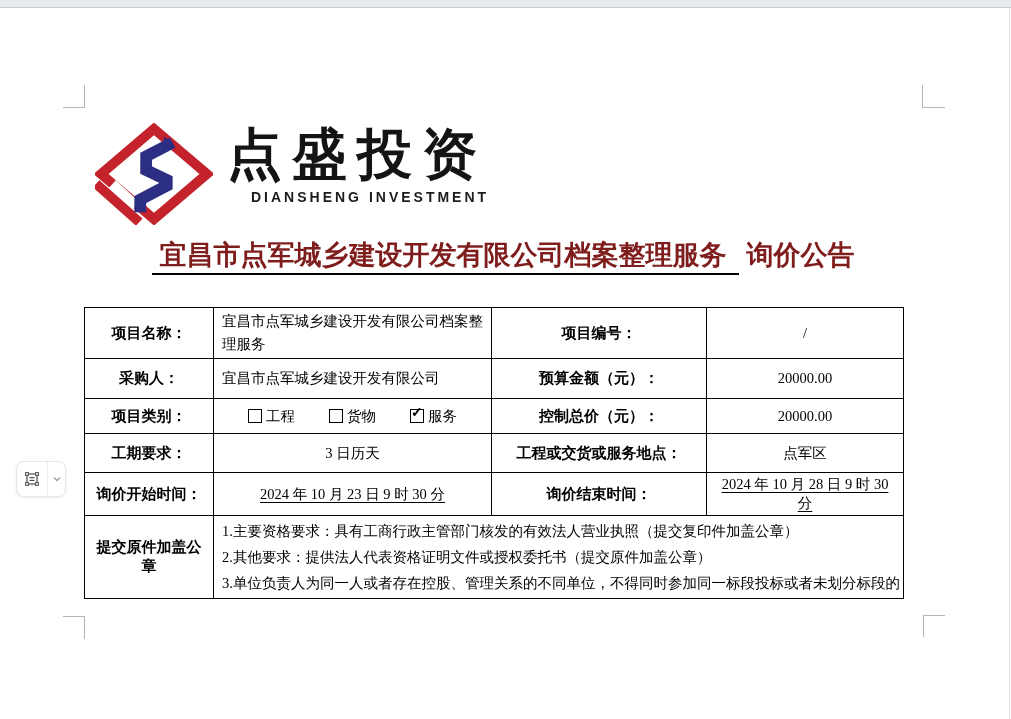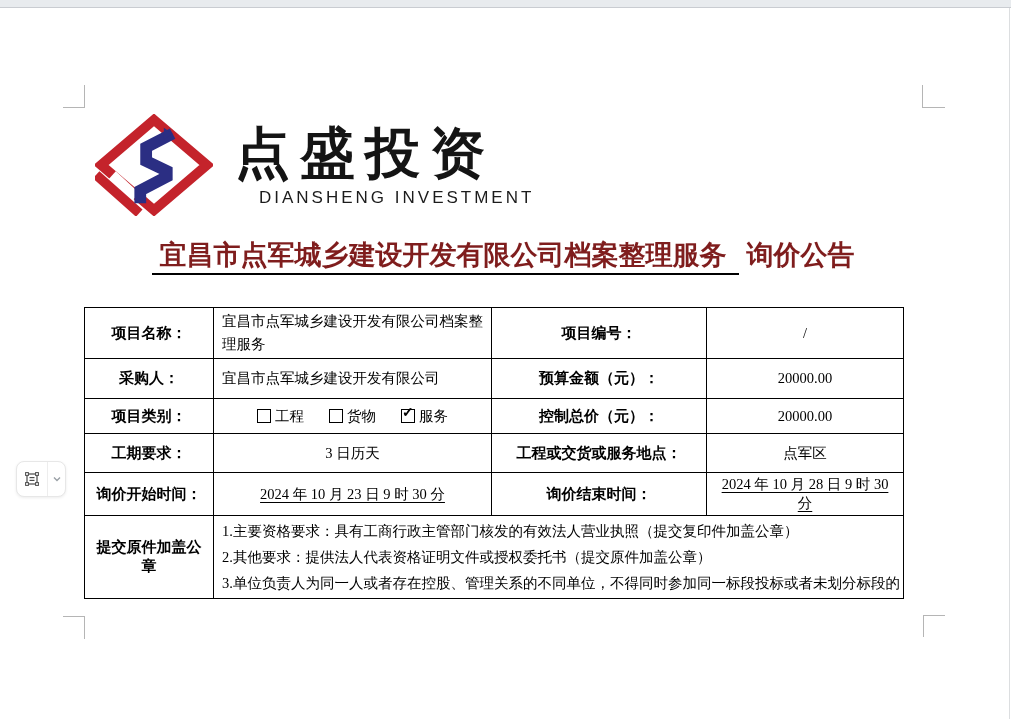--- a/index.html
+++ b/index.html
@@ -7,43 +7,43 @@
   .screen{position:relative;width:1011px;height:719px;background:#ffffff;overflow:hidden;}
 
   
   .topband{position:absolute;left:0;top:0;width:1011px;height:7px;background:#e8ebee;border-bottom:1px solid #c9ccd1;}
   .right-edge{position:absolute;top:8px;right:1px;width:1px;height:711px;background:#dcdee0;}
 
   
   .mark{position:absolute;background:#b5b5b5;}
 
   
-  .logo{position:absolute;left:95px;top:114px;display:flex;align-items:center;gap:8px;}
+  .logo{position:absolute;left:95px;top:123px;display:flex;align-items:flex-start;}
   .logo-text{margin-left:14px;width:280px;}
   .brand-cn{font-family:"Liberation Sans","DejaVu Sans",sans-serif;font-weight:900;font-size:55px;letter-spacing:10px;color:#141414;line-height:62px;white-space:nowrap;}
   .brand-en-row{display:flex;align-items:center;margin-top:4px;}
   .brand-en-row .rule{flex:1;height:3px;background:#1c1c1c;}
-  .brand-en{font-family:"Liberation Sans","DejaVu Sans",sans-serif;font-weight:normal;font-size:17px;letter-spacing:3px;color:#1c1c1c;margin:0 24px;white-space:nowrap;}
+  .brand-en{font-family:"Liberation Sans","DejaVu Sans",sans-serif;font-weight:bold;font-size:14px;letter-spacing:3px;color:#1c1c1c;margin:0 24px;white-space:nowrap;}
 
   
   .doc-title{position:absolute;left:84px;top:237px;width:838px;text-align:center;font-weight:bold;font-size:27px;color:#7f1d1d;white-space:nowrap;}
   .doc-title .u-part{border-bottom:2px solid #000;padding:0 12px 3px 8px;}
   .doc-title .suffix{margin-left:8px;}
 
   
   table.main{position:absolute;left:84px;top:307px;width:819px;border-collapse:collapse;table-layout:fixed;}
   table.main td{border:1.6px solid #000;padding:2px 8px;overflow:hidden;}
   .r1{height:50px}.r2{height:40px}.r3{height:35px}.r4{height:37px}.r5{height:39px}.r6{height:30px}.r7{height:77px}
   td.lbl{font-family:"Liberation Sans","DejaVu Sans",sans-serif;font-weight:bold;font-size:15px;text-align:center;color:#000;}
   td.val{font-size:14.5px;text-align:center;color:#000;}
   td.val-left{font-size:14.5px;text-align:left;color:#000;line-height:23px;}
   .u{text-decoration:underline;text-underline-offset:3px;}
 
   
-  .opts{display:flex;justify-content:center;gap:25px;align-items:center;}
+  .opts{display:flex;justify-content:center;gap:34px;align-items:center;}
   .opt{display:inline-flex;align-items:center;gap:4px;font-size:14.5px;}
   .cb{display:inline-block;width:12px;height:12px;border:1.5px solid #000;position:relative;background:#fff;}
   .cb i{position:absolute;left:0px;top:-4px;font-style:normal;font-weight:bold;font-size:14px;line-height:14px;}
 
   
   .supline{font-size:14.5px;line-height:26px;white-space:nowrap;color:#000;}
 
   
   .float-tool{position:absolute;left:16px;top:461px;display:flex;align-items:stretch;background:#fff;border:1px solid #e7e7e7;border-radius:8px;box-shadow:0 1px 3px rgba(0,0,0,0.08);height:34px;}
   .float-tool .seg1{width:30px;display:flex;align-items:center;justify-content:center;border-right:1px solid #ededed;}

